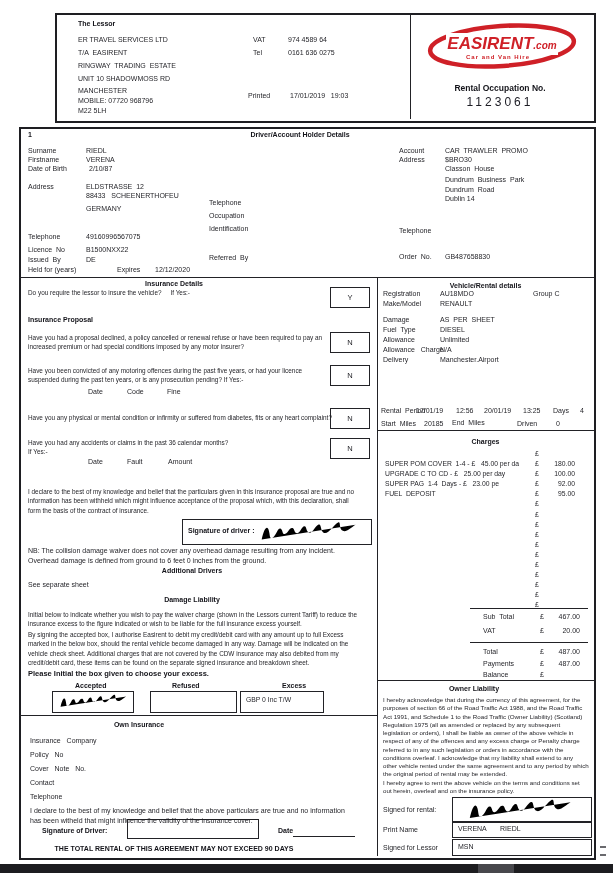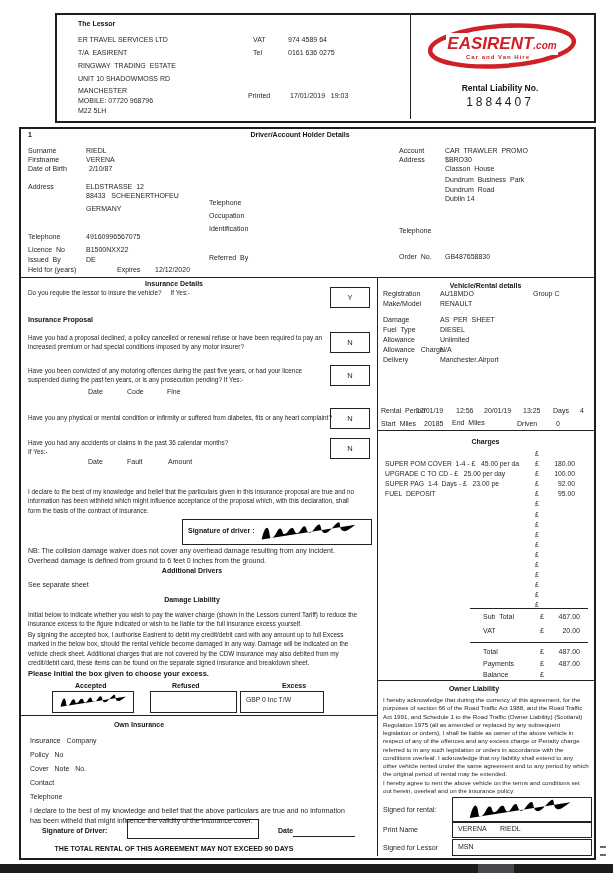--- a/index.html
+++ b/index.html
@@ -55,22 +55,22 @@
   <span class="t" style="left:288px;top:49px">0161 636 0275</span>
   <span class="t" style="left:248px;top:92px">Printed</span>
   <span class="t" style="left:290px;top:92px">17/01/2019   19:03</span>
 
   <svg style="position:absolute;left:424px;top:19px" width="156" height="58" viewBox="0 0 156 58">
     <ellipse cx="78" cy="27" rx="72" ry="20" fill="none" stroke="#cf2027" stroke-width="4.5" transform="rotate(-4 78 27)"></ellipse>
     <rect x="22" y="14" width="112" height="22" fill="#ffffff"></rect>
     <text x="78" y="30" text-anchor="middle" class="logo-tx" font-size="17" font-family="Liberation Sans, sans-serif">EASIRENT<tspan font-size="10">.com</tspan></text>
     <text x="74" y="40" text-anchor="middle" fill="#cf2027" font-weight="bold" font-size="6" font-family="Liberation Sans, sans-serif" letter-spacing="1">Car and Van Hire</text>
   </svg>
-  <span class="t b ctr" style="left:420px;top:84px;width:160px;font-size:8.5px">Rental Liability No.</span>
-  <span class="t ctr" style="left:420px;top:96px;width:160px;font-size:12px;letter-spacing:3px;color:#1c1c24">1884407</span>
+  <span class="t b ctr" style="left:420px;top:84px;width:160px;font-size:8.5px">Rental Occupation No.</span>
+  <span class="t ctr" style="left:420px;top:96px;width:160px;font-size:12px;letter-spacing:3px;color:#1c1c24">1123061</span>
 
   <div class="frame" style="left:19px;top:127px;width:573px;height:729px"></div>
   <div class="hl" style="left:19px;top:277px;width:575px"></div>
   <div class="vl" style="left:377px;top:277px;height:579px"></div>
 
   <span class="t b" style="left:28px;top:131px">1</span>
   <span class="t b ctr" style="left:19px;top:131px;width:562px">Driver/Account Holder Details</span>
 
   <span class="t" style="left:28px;top:147px">Surname</span>
   <span class="t" style="left:86px;top:147px">RIEDL</span>

